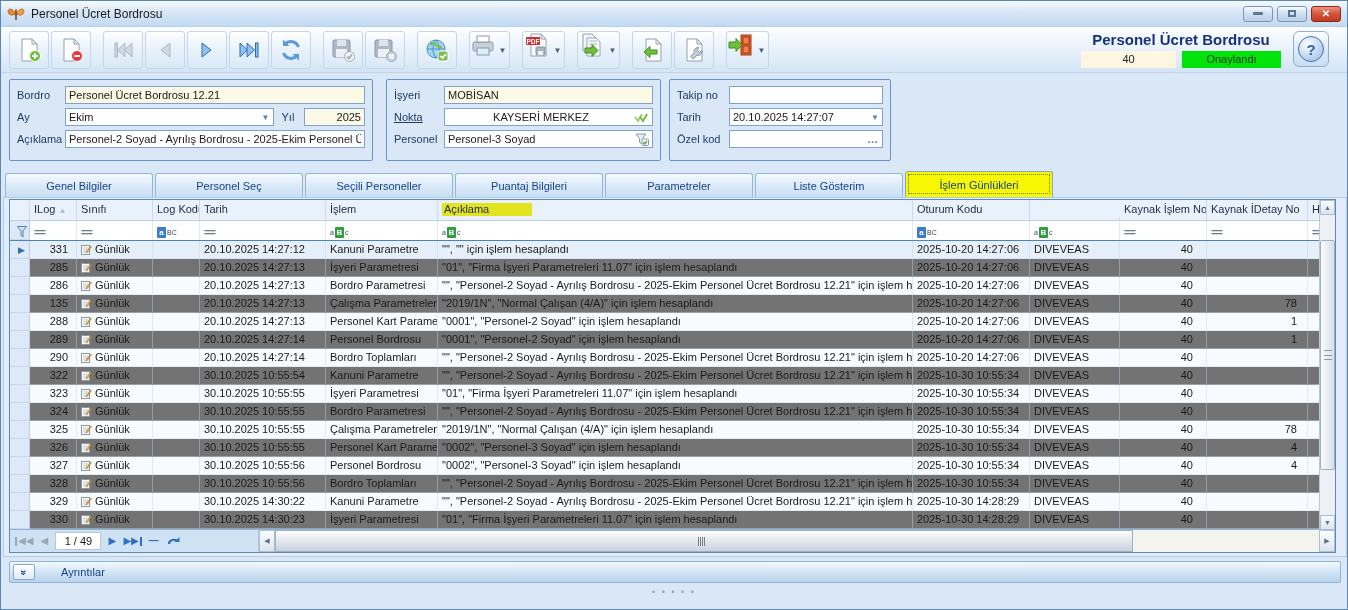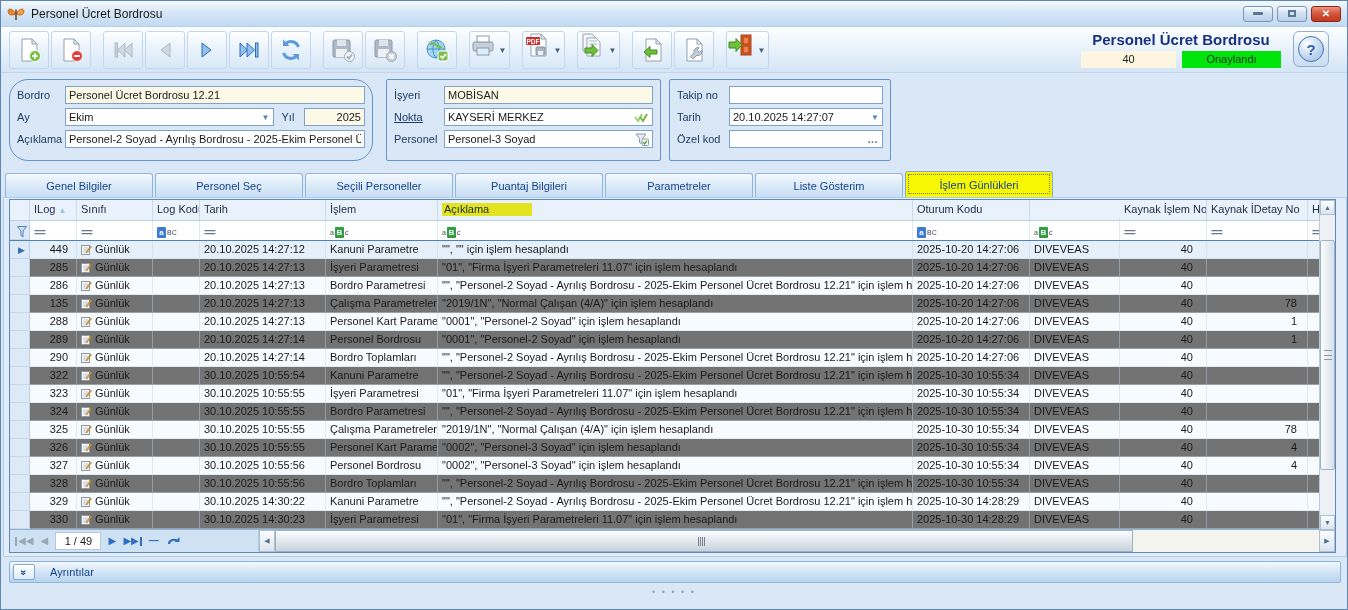--- a/index.html
+++ b/index.html
@@ -40,21 +40,21 @@
   .dochdr .drow{display:flex;margin-top:3px;}
   .docno{width:96px;height:17px;background:#fdf7e2;text-align:center;line-height:17px;color:#222;}
   .status{width:100px;height:17px;text-align:center;line-height:17px;color:#05320a;margin-left:6px;}
   .helpbtn{width:36px;height:36px;margin-left:12px;border:1px solid #93aecd;border-radius:6px;
     background:linear-gradient(#ffffff,#dcebfa 50%,#c8ddf3);display:flex;align-items:center;justify-content:center;cursor:pointer;}
   .helpcirc{width:26px;height:26px;border-radius:50%;border:1px solid #4872ae;
     background:radial-gradient(circle at 35% 30%,#ffffff,#bcd4f0 60%,#9cbde4);
     color:#2d5fa8;font-weight:bold;font-size:15px;display:flex;align-items:center;justify-content:center;}
   
   .group{position:absolute;top:78px;border:1px solid #6593cf;border-radius:2px;padding:6px 7px;}
-  .g1{left:8px;width:364px;height:82px;border-radius:19px;}
+  .g1{left:8px;width:364px;height:82px;}
   .g2{left:385px;width:275px;height:82px;}
   .g3{left:668px;width:222px;height:82px;}
   .frow{display:flex;align-items:center;height:18px;margin-bottom:4px;}
   .flabel{color:#1e3c64;flex:0 0 auto;}
   .field{height:18px;border:1px solid #7da3cc;background:#fff;padding:1px 3px;
     white-space:nowrap;overflow:hidden;display:flex;align-items:center;}
   .field.cream{background:#fdf9e7;}
   .field .val{flex:1;overflow:hidden;white-space:nowrap;}
   .field .val.right{text-align:right;}
   .caret{color:#4f81bd;font-size:8px;margin-left:3px;flex:0 0 auto;}
@@ -123,21 +123,21 @@
     display:flex;align-items:center;justify-content:center;cursor:pointer;}
   .hsb .hgrip{width:12px;height:9px;display:flex;gap:1px;}
   .hsb .hgrip i{width:1px;background:#77828e;}
   .hsb .htrack{flex:1;}
   
   .details{position:absolute;left:8px;top:560px;width:1332px;height:22px;border:1px solid #8fb4da;border-radius:2px;
     background:linear-gradient(#f2f8fe,#cfe3f5 55%,#b9d4ee);display:flex;align-items:center;padding:0 3px;}
   .expbtn{width:22px;height:16px;border:1px solid #8aa6c4;border-radius:2px;background:linear-gradient(#fff,#dcebfa);
     color:#15428b;display:flex;align-items:center;justify-content:center;cursor:pointer;font-size:10px;}
   .expbtn span{display:inline-block;transform:rotate(90deg);font-weight:bold;}
-  .details .dlabel{color:#15428b;margin-left:15px;}
+  .details .dlabel{color:#15428b;margin-left:26px;}
   .splitdots{position:absolute;left:0;right:0;top:588px;text-align:center;color:#8fa8c4;
     font-size:9px;letter-spacing:2px;line-height:6px;}
 </style>
 </head>
 <body>
 
 <div class="window">
 
   <div class="titlebar">
     <svg width="18" height="16" viewBox="0 0 24 20">
@@ -337,21 +337,21 @@
 
   <div class="group g2">
     <div class="frow">
       <span class="flabel" style="width:50px;">İşyeri</span>
       <div class="field cream" style="flex:1;">
           <span class="val">MOBİSAN</span>
         </div>
     </div>
     <div class="frow">
       <span class="flabel" style="width:50px;text-decoration:underline;">Nokta</span>
-      <div class="field" style="flex:1;">
+      <div class="field" style="flex:1;text-align:center;">
           <span class="val">KAYSERİ MERKEZ</span>
         <svg width="15" height="12" viewBox="0 0 15 12">
           <path d="M1 6l3 4 4-7" fill="none" stroke="#9ad06e" stroke-width="2"></path>
           <path d="M6 6l3 4 4-7" fill="none" stroke="#78b945" stroke-width="2"></path>
         </svg>
       </div>
     </div>
     <div class="frow">
       <span class="flabel" style="width:50px;">Personel</span>
       <div class="field" style="flex:1;gap:34px;">
@@ -470,21 +470,21 @@
         </div>
         <div class="fcell" style="width: 13px;">
           <span class="feq">==</span>
         </div>
       </div>
     <div class="gbody" id="gridBody">
         <div class="grow sel">
           <div class="gcell ind" style="width: 20px;">
             <span class="selarrow">▶</span>
           </div>
-          <div class="gcell r" style="width: 47px; padding-right: 8px;">449</div>
+          <div class="gcell r" style="width: 47px; padding-right: 8px;">331</div>
           <div class="gcell" style="width: 76px;"><svg class="noteicon" width="11" height="11" viewBox="0 0 11 11">
               <rect x="0.5" y="1.5" width="8" height="9" fill="#fff" stroke="#8a98a8"></rect>
               <path d="M2 4h5M2 6h5M2 8h3" stroke="#9fb4c8" stroke-width="0.8"></path>
               <path d="M5.5 7.5L9.5 2l1 .8-4 5.5-1.6.7z" fill="#f0a93c" stroke="#a8701a" stroke-width="0.6"></path>
             </svg>Günlük</div>
           <div class="gcell" style="width: 47px;"></div>
           <div class="gcell" style="width: 126px;">20.10.2025 14:27:12</div>
           <div class="gcell" style="width: 112px;">Kanuni Parametre</div>
           <div class="gcell" style="width: 475px;">"", "" için işlem hesaplandı</div>
           <div class="gcell" style="width: 117px;">2025-10-20 14:27:06</div>

